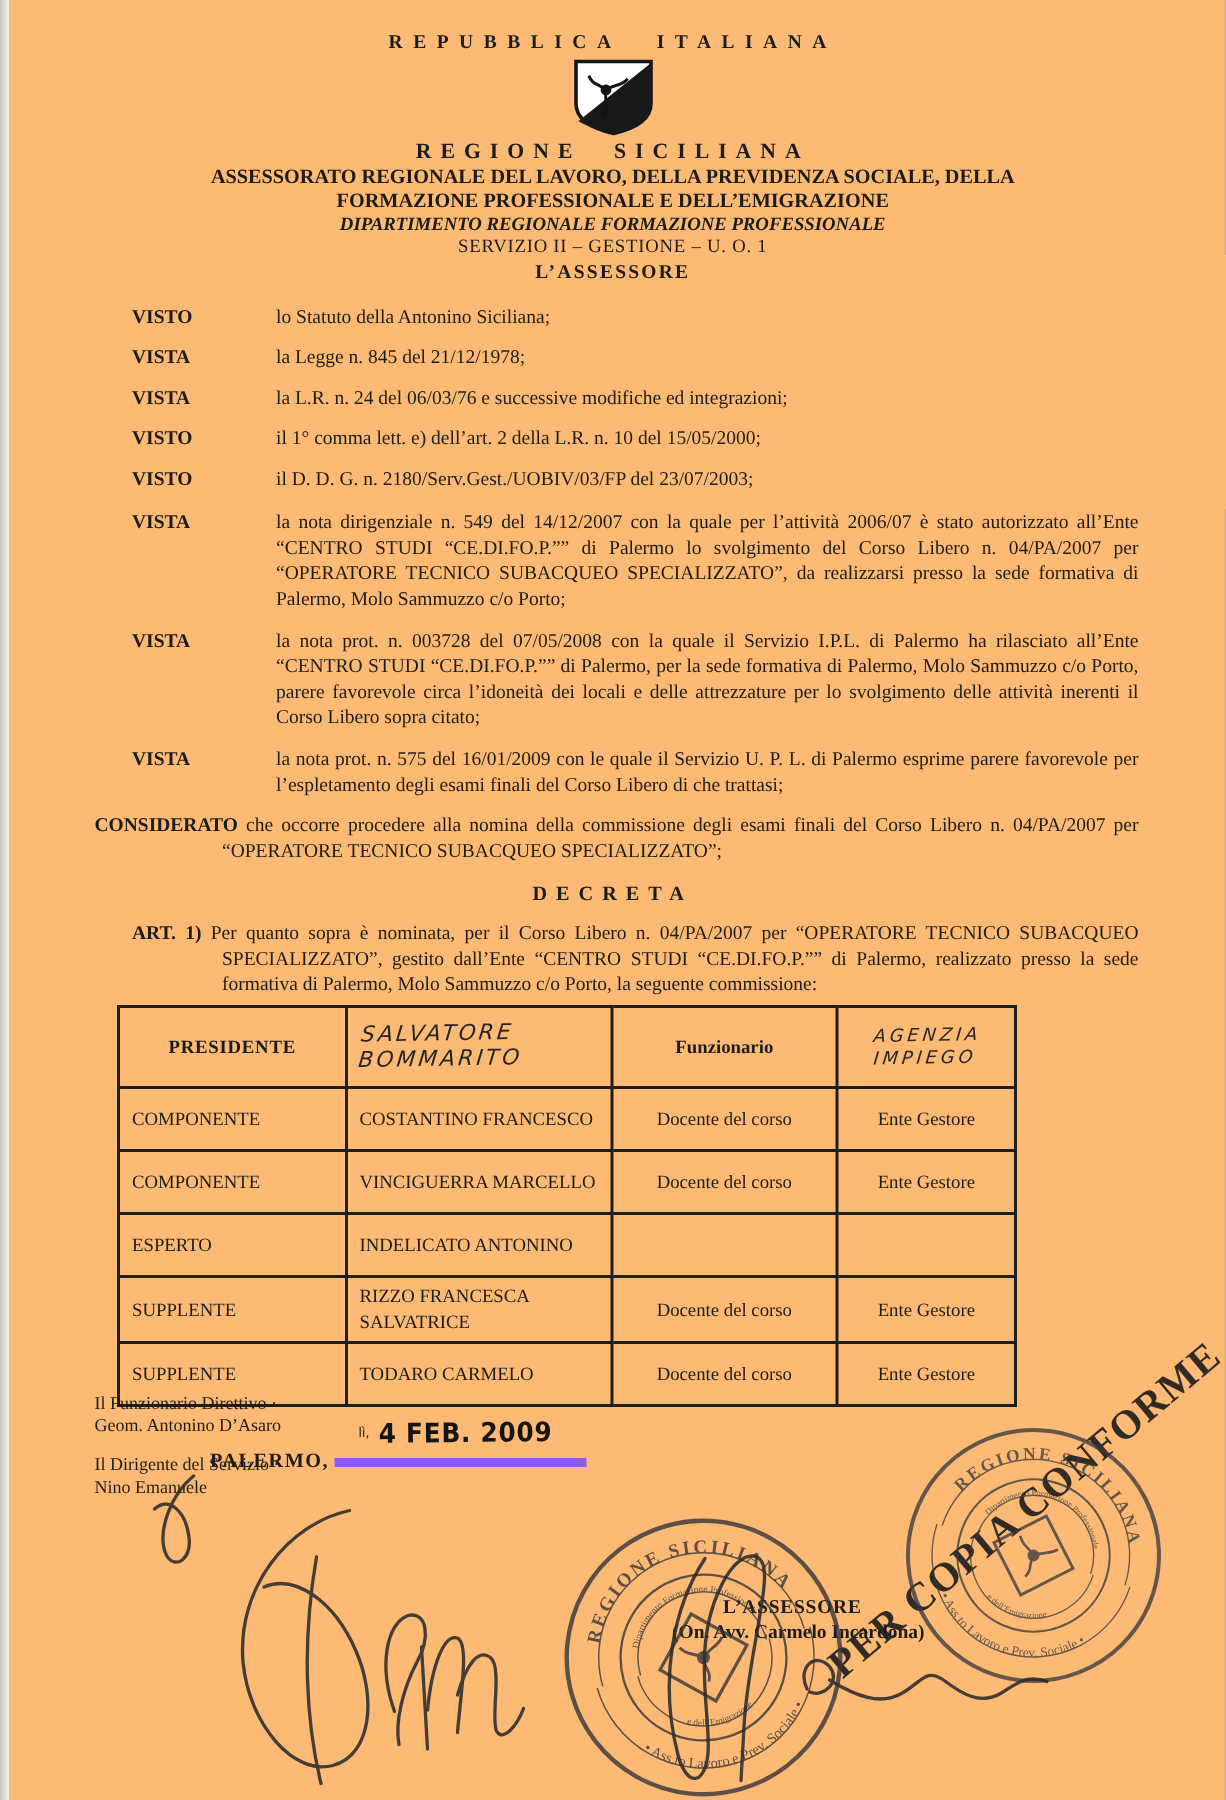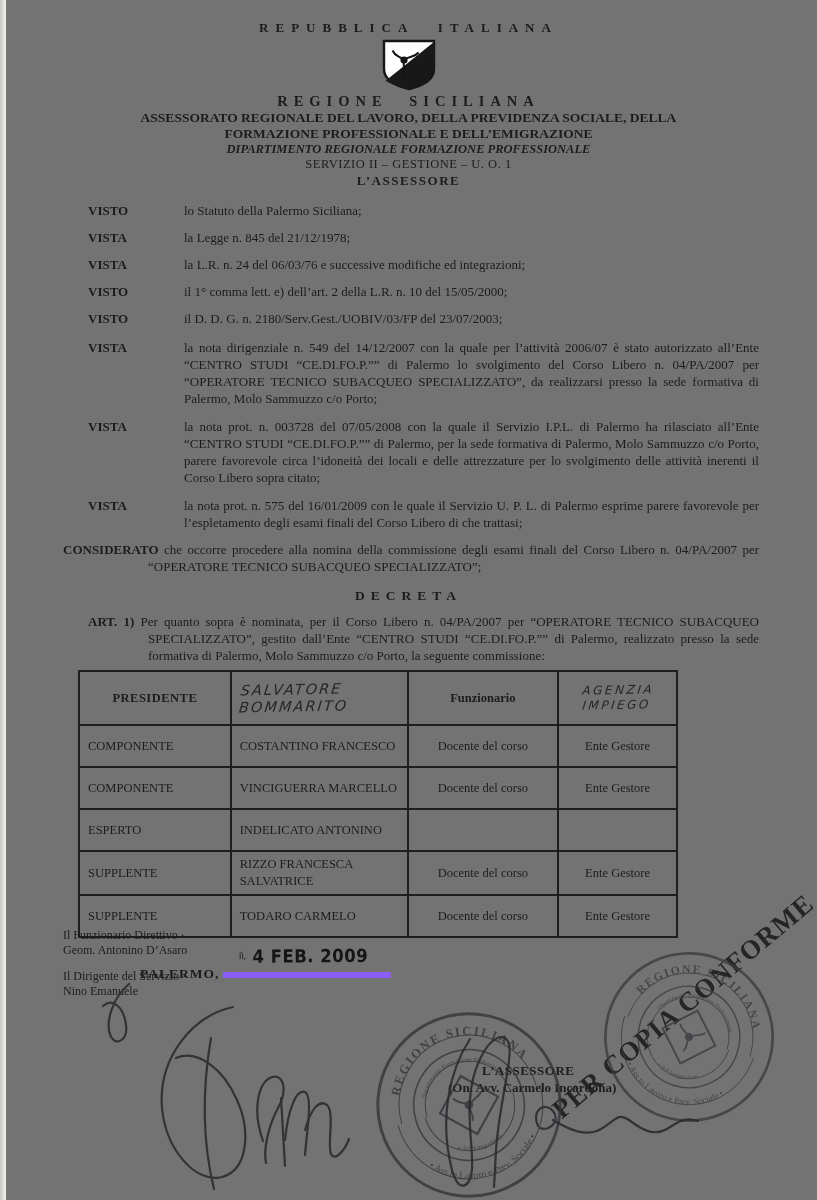--- a/index.html
+++ b/index.html
@@ -1,16 +1,16 @@
 <!DOCTYPE html>
 <html><head>
 <meta charset="utf-8">
 <style>
   html,body{margin:0;padding:0;background:#9a9a98;}
-  .page{position:relative;width:817px;height:1200px;margin:0 auto;background:#737373;
+  .page{position:relative;width:817px;height:1200px;margin:0 auto;background:#fdba74;
         font-family:"Liberation Serif",serif;color:#1c1c1c;overflow:hidden;}
   .page::before{content:"";position:absolute;left:0;top:0;bottom:0;width:6px;
         background:linear-gradient(90deg,#c7c7c4,#f1f1ee);z-index:5;}
   
   .hdr{ text-align:center;padding-top:20px;}
   .republic{font-size:13px;font-weight:700;letter-spacing:7px;word-spacing:14px;}
   .emblem{margin:3px auto 2px;display:block;}
   .region{font-size:14.5px;font-weight:700;letter-spacing:6px;word-spacing:12px;margin-top:2px;}
   .ass1,.ass2{font-size:13.5px;font-weight:700;line-height:16px;}
   .dept{font-size:12.5px;font-weight:700;font-style:italic;line-height:15px;}
@@ -79,21 +79,21 @@
     <div class="ass1">ASSESSORATO REGIONALE DEL LAVORO, DELLA  PREVIDENZA SOCIALE, DELLA</div>
     <div class="ass2">FORMAZIONE PROFESSIONALE E DELL’EMIGRAZIONE</div>
     <div class="dept">DIPARTIMENTO REGIONALE FORMAZIONE PROFESSIONALE</div>
     <div class="serv">SERVIZIO II – GESTIONE – U. O. 1</div>
     <div class="issuer">L’ASSESSORE</div>
   </div>
 
   <div class="body-text">
     <div class="prem">
       <span class="lbl">VISTO</span>
-      <span class="txt">lo Statuto della Palermo Siciliana;</span>
+      <span class="txt">lo Statuto della Antonino Siciliana;</span>
     </div>
     <div class="prem">
       <span class="lbl">VISTA</span>
       <span class="txt">la Legge n. 845 del 21/12/1978;</span>
     </div>
     <div class="prem">
       <span class="lbl">VISTA</span>
       <span class="txt">la L.R. n. 24 del  06/03/76 e successive modifiche ed integrazioni;</span>
     </div>
     <div class="prem">

